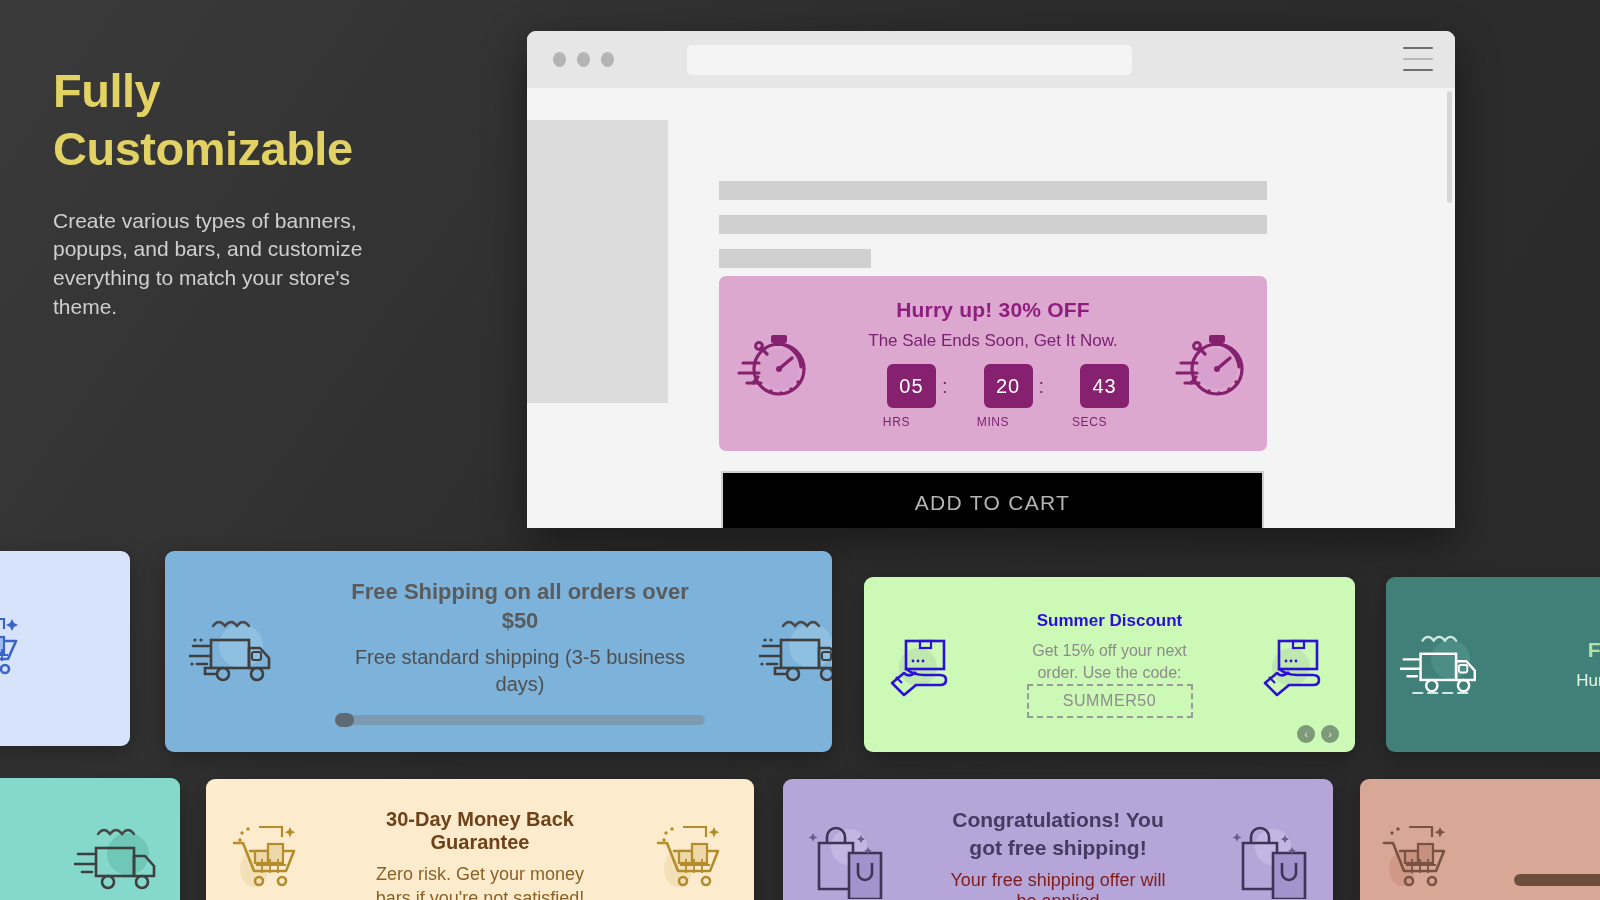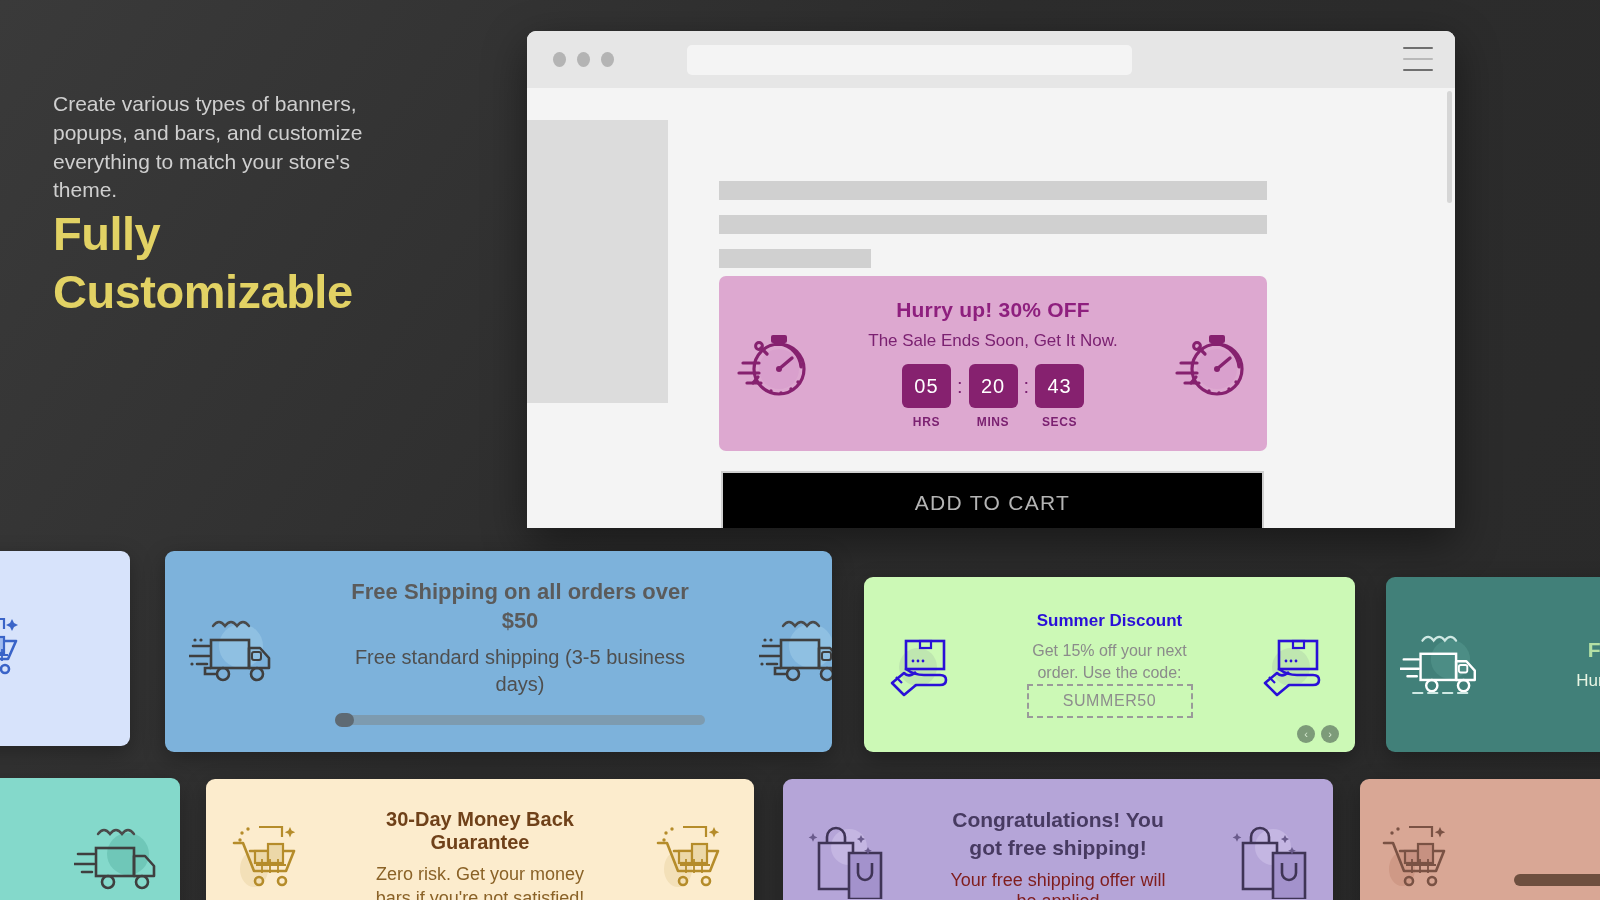--- a/index.html
+++ b/index.html
@@ -74,23 +74,23 @@
     padding: 0 18px;
   }
   #cd-center { flex: 1; text-align: center; }
   #cd-title { font-size: 21px; font-weight: bold; color: #8e1f7e; letter-spacing: .2px; }
   #cd-sub { font-size: 17px; color: #7b2171; margin-top: 9px; }
   #cd-units { display: flex; align-items: flex-start; justify-content: center; gap: 6px; margin-top: 13px; }
   .cd-unit { display: flex; flex-direction: column; align-items: center; }
   .cd-box {
     width: 49px; height: 44px; background: #86216f; border-radius: 6px;
     display: flex; align-items: center; justify-content: center;
-    color: #fff; font-size: 20px; letter-spacing: 1px;
-  }
-  .cd-label { margin-top: 7px; font-size: 12px; font-weight: bold; color: #7b2171; letter-spacing: .6px; }
+    color: #fff; font-size: 20px; letter-spacing: 1px; margin-left: 30px;
+  }
+  .cd-label { margin-top: 7px; font-size: 12px; font-weight: normal; color: #7b2171; letter-spacing: .6px; }
   .cd-colon { color: #7b2171; font-size: 20px; line-height: 44px; }
 
   #add-to-cart {
     position: absolute; left: 194px; top: 383px;
     width: 543px; height: 63px;
     border: 2px solid #cfcfcf; background: #000000;
     display: flex; align-items: center; justify-content: center;
     color: #b4b4b4; font-size: 21px; letter-spacing: 1.3px;
   }
   #browser-scroll {
@@ -195,25 +195,25 @@
     background: #6e4f3f; border-radius: 7px;
   }
   .ico-svg { display: block; }
 </style>
 </head>
 <body>
 
 <div id="root">
 
   <div id="hero">
-    <div id="hero-sub">Create various types of banners, popups, and bars, and customize everything to match your store's theme.</div>
     <div id="hero-title">
       <div>Fully</div>
       <div>Customizable</div>
     </div>
+    <div id="hero-sub">Create various types of banners, popups, and bars, and customize everything to match your store's theme.</div>
   </div>
 
   <div id="browser">
 
     <div id="browser-chrome">
       <div class="dots">
         <span class="dot"></span>
         <span class="dot"></span>
         <span class="dot"></span>
       </div>

